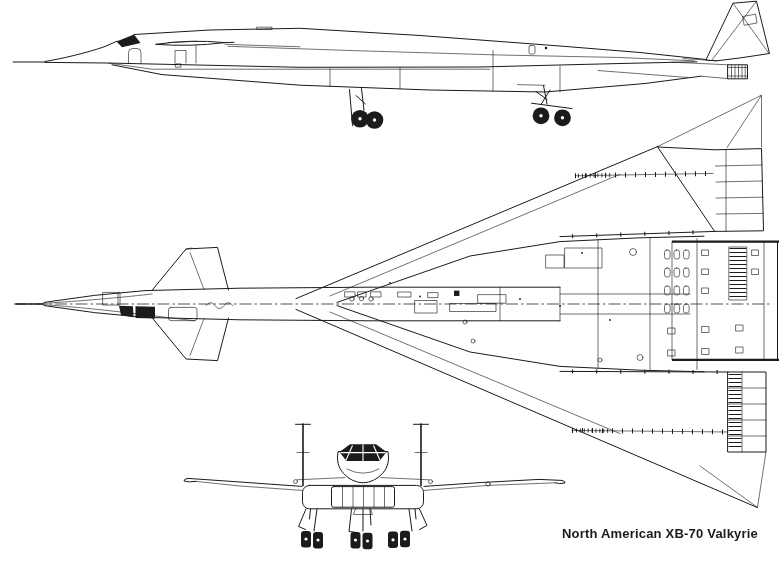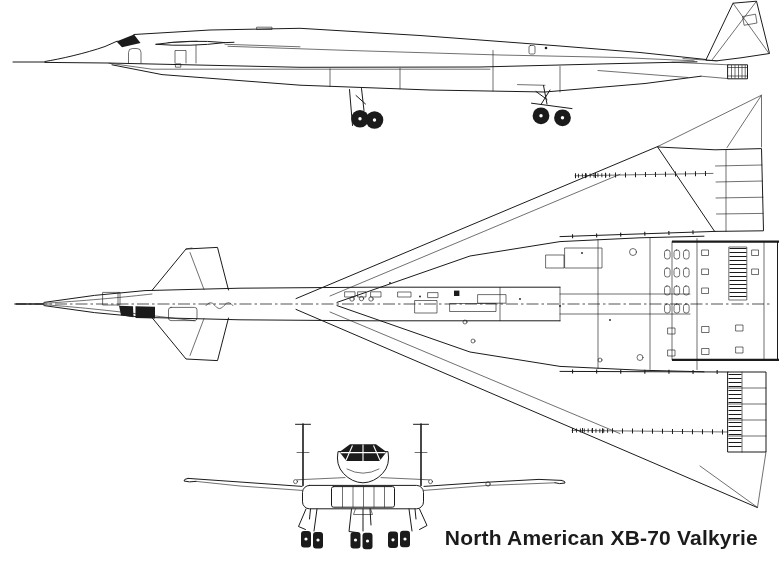--- a/index.html
+++ b/index.html
@@ -17,21 +17,21 @@
   .ticks{fill:none;stroke:var(--ink);stroke-width:5;stroke-dasharray:1 9;}
   .ticks-dense{fill:none;stroke:var(--ink);stroke-width:4;stroke-dasharray:.9 3;}
   .ticks-wide{fill:none;stroke:var(--ink);stroke-width:4;stroke-dasharray:1.1 23;}
   .ladder{fill:none;stroke:var(--ink);stroke-width:17;stroke-dasharray:1.1 2.9;}
   .ladder2{fill:none;stroke:var(--ink);stroke-width:13;stroke-dasharray:1.1 2.9;}
   .hubs{fill:var(--paper);stroke:none;}
   .framepaper{fill:none;stroke:var(--paper);stroke-width:1.1;}
   .caption{
     position:absolute; right:22px; top:526px;
     font-family:"Liberation Sans",sans-serif;
-    font-weight:bold; font-size:21px; letter-spacing:.2px;
+    font-weight:bold; font-size:13px; letter-spacing:.2px;
     color:var(--ink); white-space:nowrap;
   }
 </style>
 </head>
 <body>
 
 <div class="sheet">
 <svg id="art" width="780" height="561" viewBox="0 0 780 561">
 
   <g>

